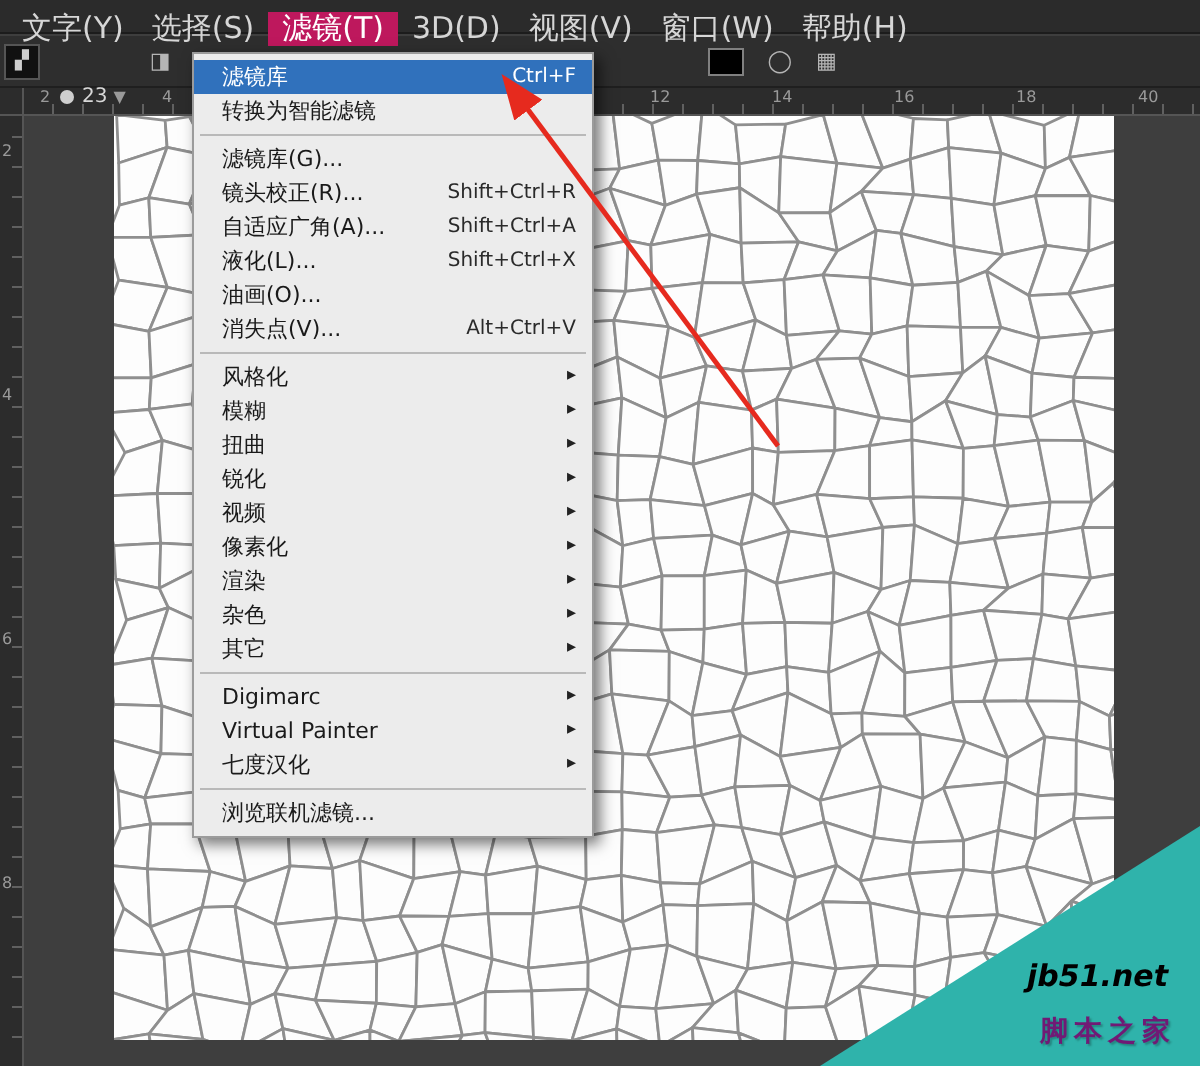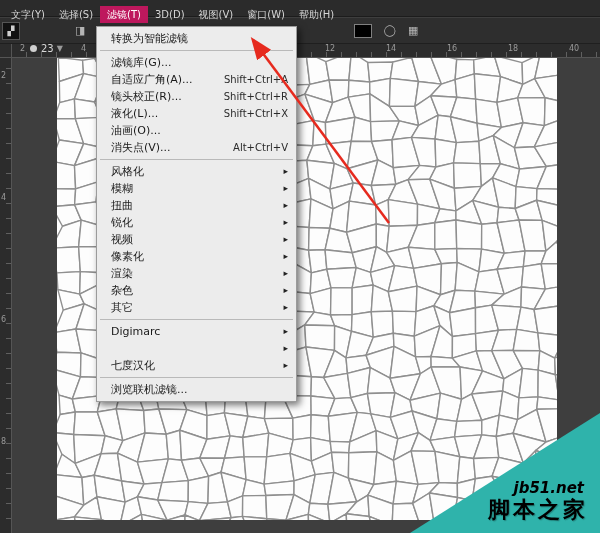--- a/index.html
+++ b/index.html
@@ -10,21 +10,21 @@
     -webkit-font-smoothing:antialiased;
   }
   
   .menu-bar{
     position:absolute;left:0;top:0;width:600px;height:17px;
     background:#2b2b2b;border-bottom:1px solid #1c1c1c;
     display:flex;align-items:center;padding-left:4px;box-sizing:border-box;
     z-index:5;
   }
   .mb-item{
-    color:#d6d6d6;font-size:10px;line-height:17px;padding:0 7px;cursor:default;white-space:nowrap;margin-top:13px;
+    color:#d6d6d6;font-size:15px;line-height:17px;padding:0 7px;cursor:default;white-space:nowrap;margin-top:13px;
   }
   .mb-item.active{background:#be185d;color:#fff;}
   
   .options-bar{
     position:absolute;left:0;top:18px;width:600px;height:26px;
     background:#2e2e2e;border-bottom:1px solid #1f1f1f;
     display:flex;align-items:center;box-sizing:border-box;
     z-index:4;
   }
   .tool-box{
@@ -93,21 +93,21 @@
     -webkit-clip-path:polygon(100% 0,100% 100%,0 100%);
     clip-path:polygon(100% 0,100% 100%,0 100%);
     z-index:10;
   }
   .wm-site{
     position:absolute;right:16px;bottom:36px;
     color:#000000;font-size:15px;font-weight:bold;font-style:italic;
   }
   .wm-name{
     position:absolute;right:12px;bottom:8px;
-    color:#000000;font-size:22px;font-weight:bold;letter-spacing:3px;
+    color:#701a75;font-size:14px;font-weight:bold;letter-spacing:3px;
     text-shadow:1px 1px 1px rgba(0,0,0,.25);
   }
 </style>
 </head>
 <body>
 
 <div class="menu-bar">
   <div style="display:flex;">
       <span class="mb-item">文字(Y)</span>
       <span class="mb-item">选择(S)</span>
@@ -727,38 +727,42 @@
       <polygon points="395.3473150206264,467.42169556603767 416.08343262784183,464.5596564577427 419.7893036454916,483.62311333511025 404.3534610187635,485.7855778471567" fill="#fdfdfd" stroke="#8f8f8f" stroke-width="1.4" stroke-linejoin="round"></polygon>
       <polygon points="416.08343262784183,464.5596564577427 445.2217789683491,462.19740397273563 438.2709783555474,484.3683724645525 419.7893036454916,483.62311333511025" fill="#fdfdfd" stroke="#8f8f8f" stroke-width="1.4" stroke-linejoin="round"></polygon>
       <polygon points="445.2217789683491,462.19740397273563 463.4681901242584,459.9545183421578 466.85844566184096,480.5905855349265 438.2709783555474,484.3683724645525" fill="#fdfdfd" stroke="#8f8f8f" stroke-width="1.4" stroke-linejoin="round"></polygon>
       <polygon points="463.4681901242584,459.9545183421578 485.03607459855266,462.92200051783584 481.9096211406868,489.43125251936726 466.85844566184096,480.5905855349265" fill="#fdfdfd" stroke="#8f8f8f" stroke-width="1.4" stroke-linejoin="round"></polygon>
       <polygon points="485.03607459855266,462.92200051783584 500.7960407026112,461.875197221525 508.8825856319163,486.03755697398447 481.9096211406868,489.43125251936726" fill="#fdfdfd" stroke="#8f8f8f" stroke-width="1.4" stroke-linejoin="round"></polygon>
       <polygon points="500.7960407026112,461.875197221525 521.4505290689413,460.3272006276529 518.661967673339,483.35589043446817 508.8825856319163,486.03755697398447" fill="#fdfdfd" stroke="#8f8f8f" stroke-width="1.4" stroke-linejoin="round"></polygon>
     </svg>
   </div>
 
 <div class="dropdown">
+    <div class="mi hl">
+      <span class="lbl">滤镜库</span>
+      <span class="rt">Ctrl+F</span>
+    </div>
     <div class="mi">
       <span class="lbl">转换为智能滤镜</span>
       <span class="rt"></span>
     </div>
     <div class="sep"></div>
     <div class="mi">
       <span class="lbl">滤镜库(G)...</span>
       <span class="rt"></span>
     </div>
     <div class="mi">
+      <span class="lbl">镜头校正(R)...</span>
+      <span class="rt">Shift+Ctrl+R</span>
+    </div>
+    <div class="mi">
       <span class="lbl">自适应广角(A)...</span>
       <span class="rt">Shift+Ctrl+A</span>
     </div>
     <div class="mi">
-      <span class="lbl">镜头校正(R)...</span>
-      <span class="rt">Shift+Ctrl+R</span>
-    </div>
-    <div class="mi">
       <span class="lbl">液化(L)...</span>
       <span class="rt">Shift+Ctrl+X</span>
     </div>
     <div class="mi">
       <span class="lbl">油画(O)...</span>
       <span class="rt"></span>
     </div>
     <div class="mi">
       <span class="lbl">消失点(V)...</span>
       <span class="rt">Alt+Ctrl+V</span>
@@ -799,20 +803,21 @@
     <div class="mi">
       <span class="lbl">其它</span>
       <span class="rt sub">▸</span>
     </div>
     <div class="sep"></div>
     <div class="mi">
       <span class="lbl">Digimarc</span>
       <span class="rt sub">▸</span>
     </div>
     <div class="mi">
+      <span class="lbl">Virtual Painter</span>
       <span class="rt sub">▸</span>
     </div>
     <div class="mi">
       <span class="lbl">七度汉化</span>
       <span class="rt sub">▸</span>
     </div>
     <div class="sep"></div>
     <div class="mi">
       <span class="lbl">浏览联机滤镜...</span>
       <span class="rt"></span>

